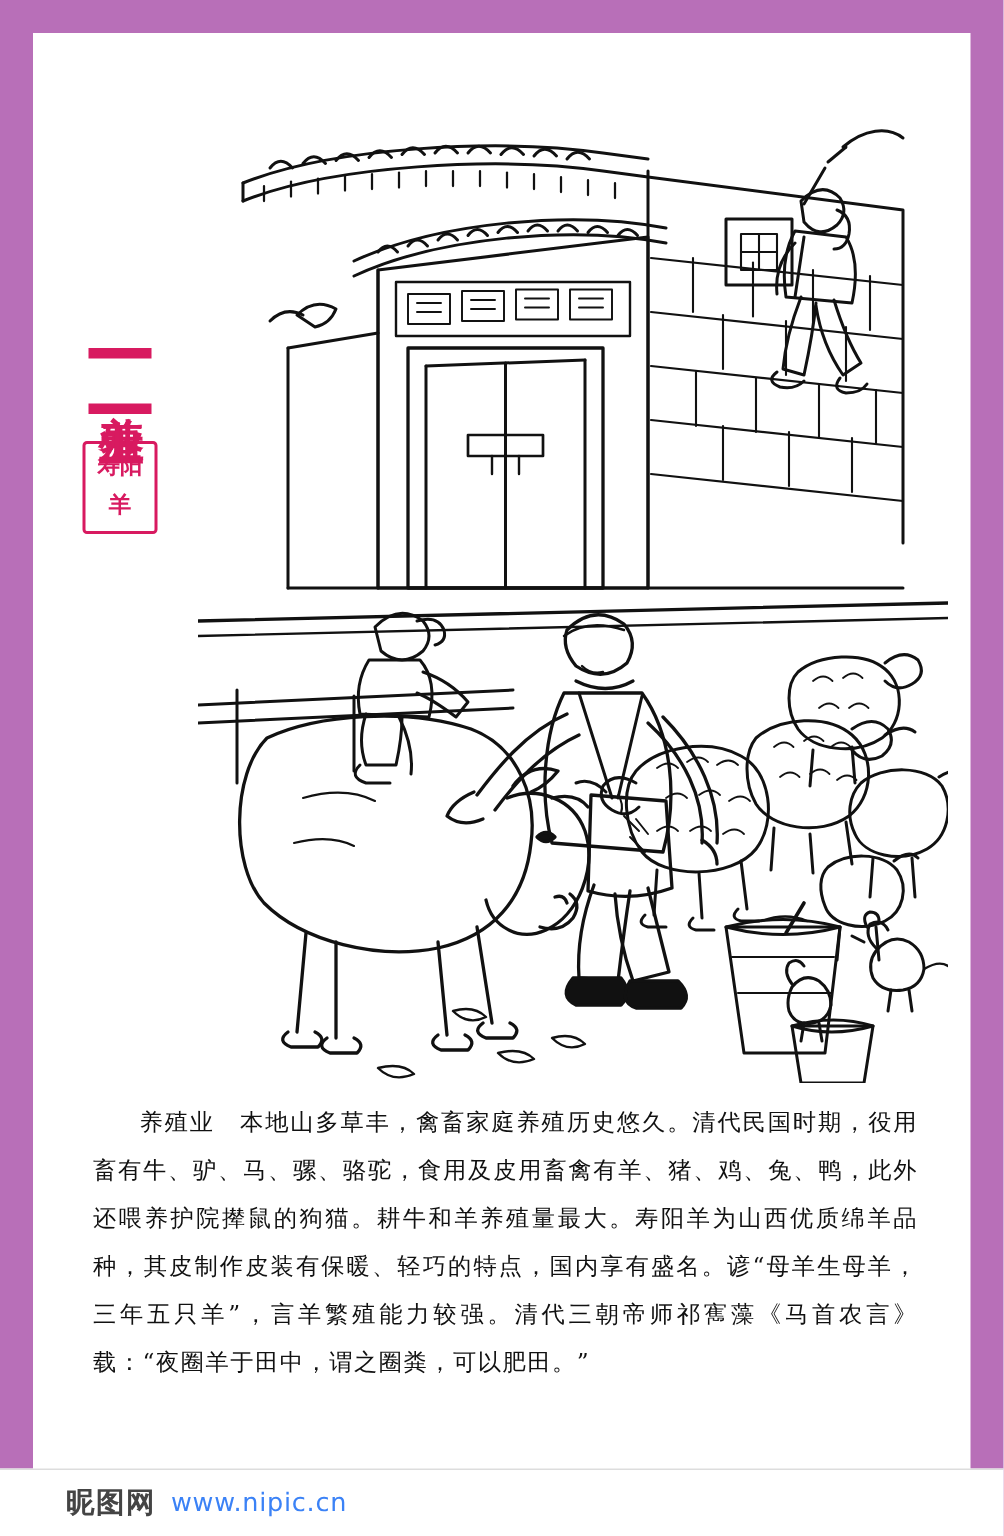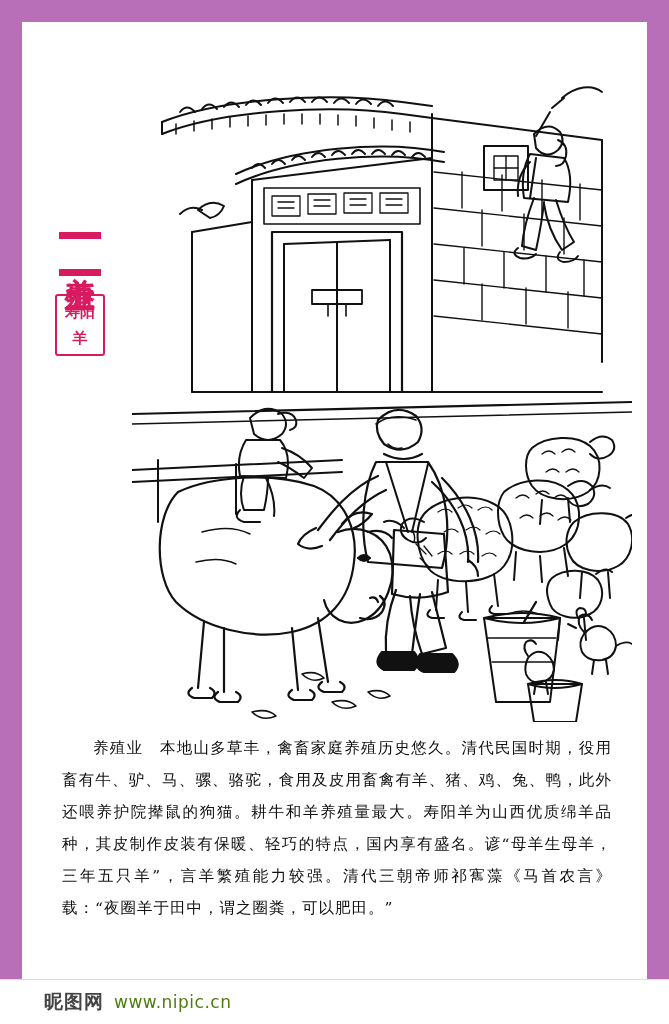--- a/index.html
+++ b/index.html
@@ -48,21 +48,21 @@
     text-orientation:upright;
     margin:0 auto;
     display:inline-block;
   }
   .seal{
     margin:18px auto 0 auto;
     width:46px;height:58px;
     border:2px solid #d81a60;
     border-radius:3px;
     color:#d81a60;
-    font-family:Liberation Sans, sans-serif;
+    font-family:Liberation Mono, monospace;
     font-weight:bold;
     font-size:15px;
     line-height:26px;
     display:flex;align-items:center;justify-content:center;
     text-align:center;
   }
   .seal span{display:block;}
   
   .illus{
     position:absolute;left:110px;top:40px;width:500px;height:660px;
@@ -91,21 +91,21 @@
   .footer-logo{
     margin-left:10px;
     font-family:Liberation Serif, serif;
     font-size:19px;font-weight:bold;color:#444;
     letter-spacing:1px;
     padding-left:34px;
   }
   .footer-url{
     margin-left:10px;
     font-family:"DejaVu Sans", sans-serif;
-    font-size:17px;color:#4d7c0f;letter-spacing:0.5px;
+    font-size:17px;color:#3b82f6;letter-spacing:0.5px;
   }
   .footer-meta{
     margin-left:auto;margin-right:10px;
     font-family:"DejaVu Sans", sans-serif;
     font-size:11px;color:#999;
   }
 </style>
 </head>
 <body>
 

